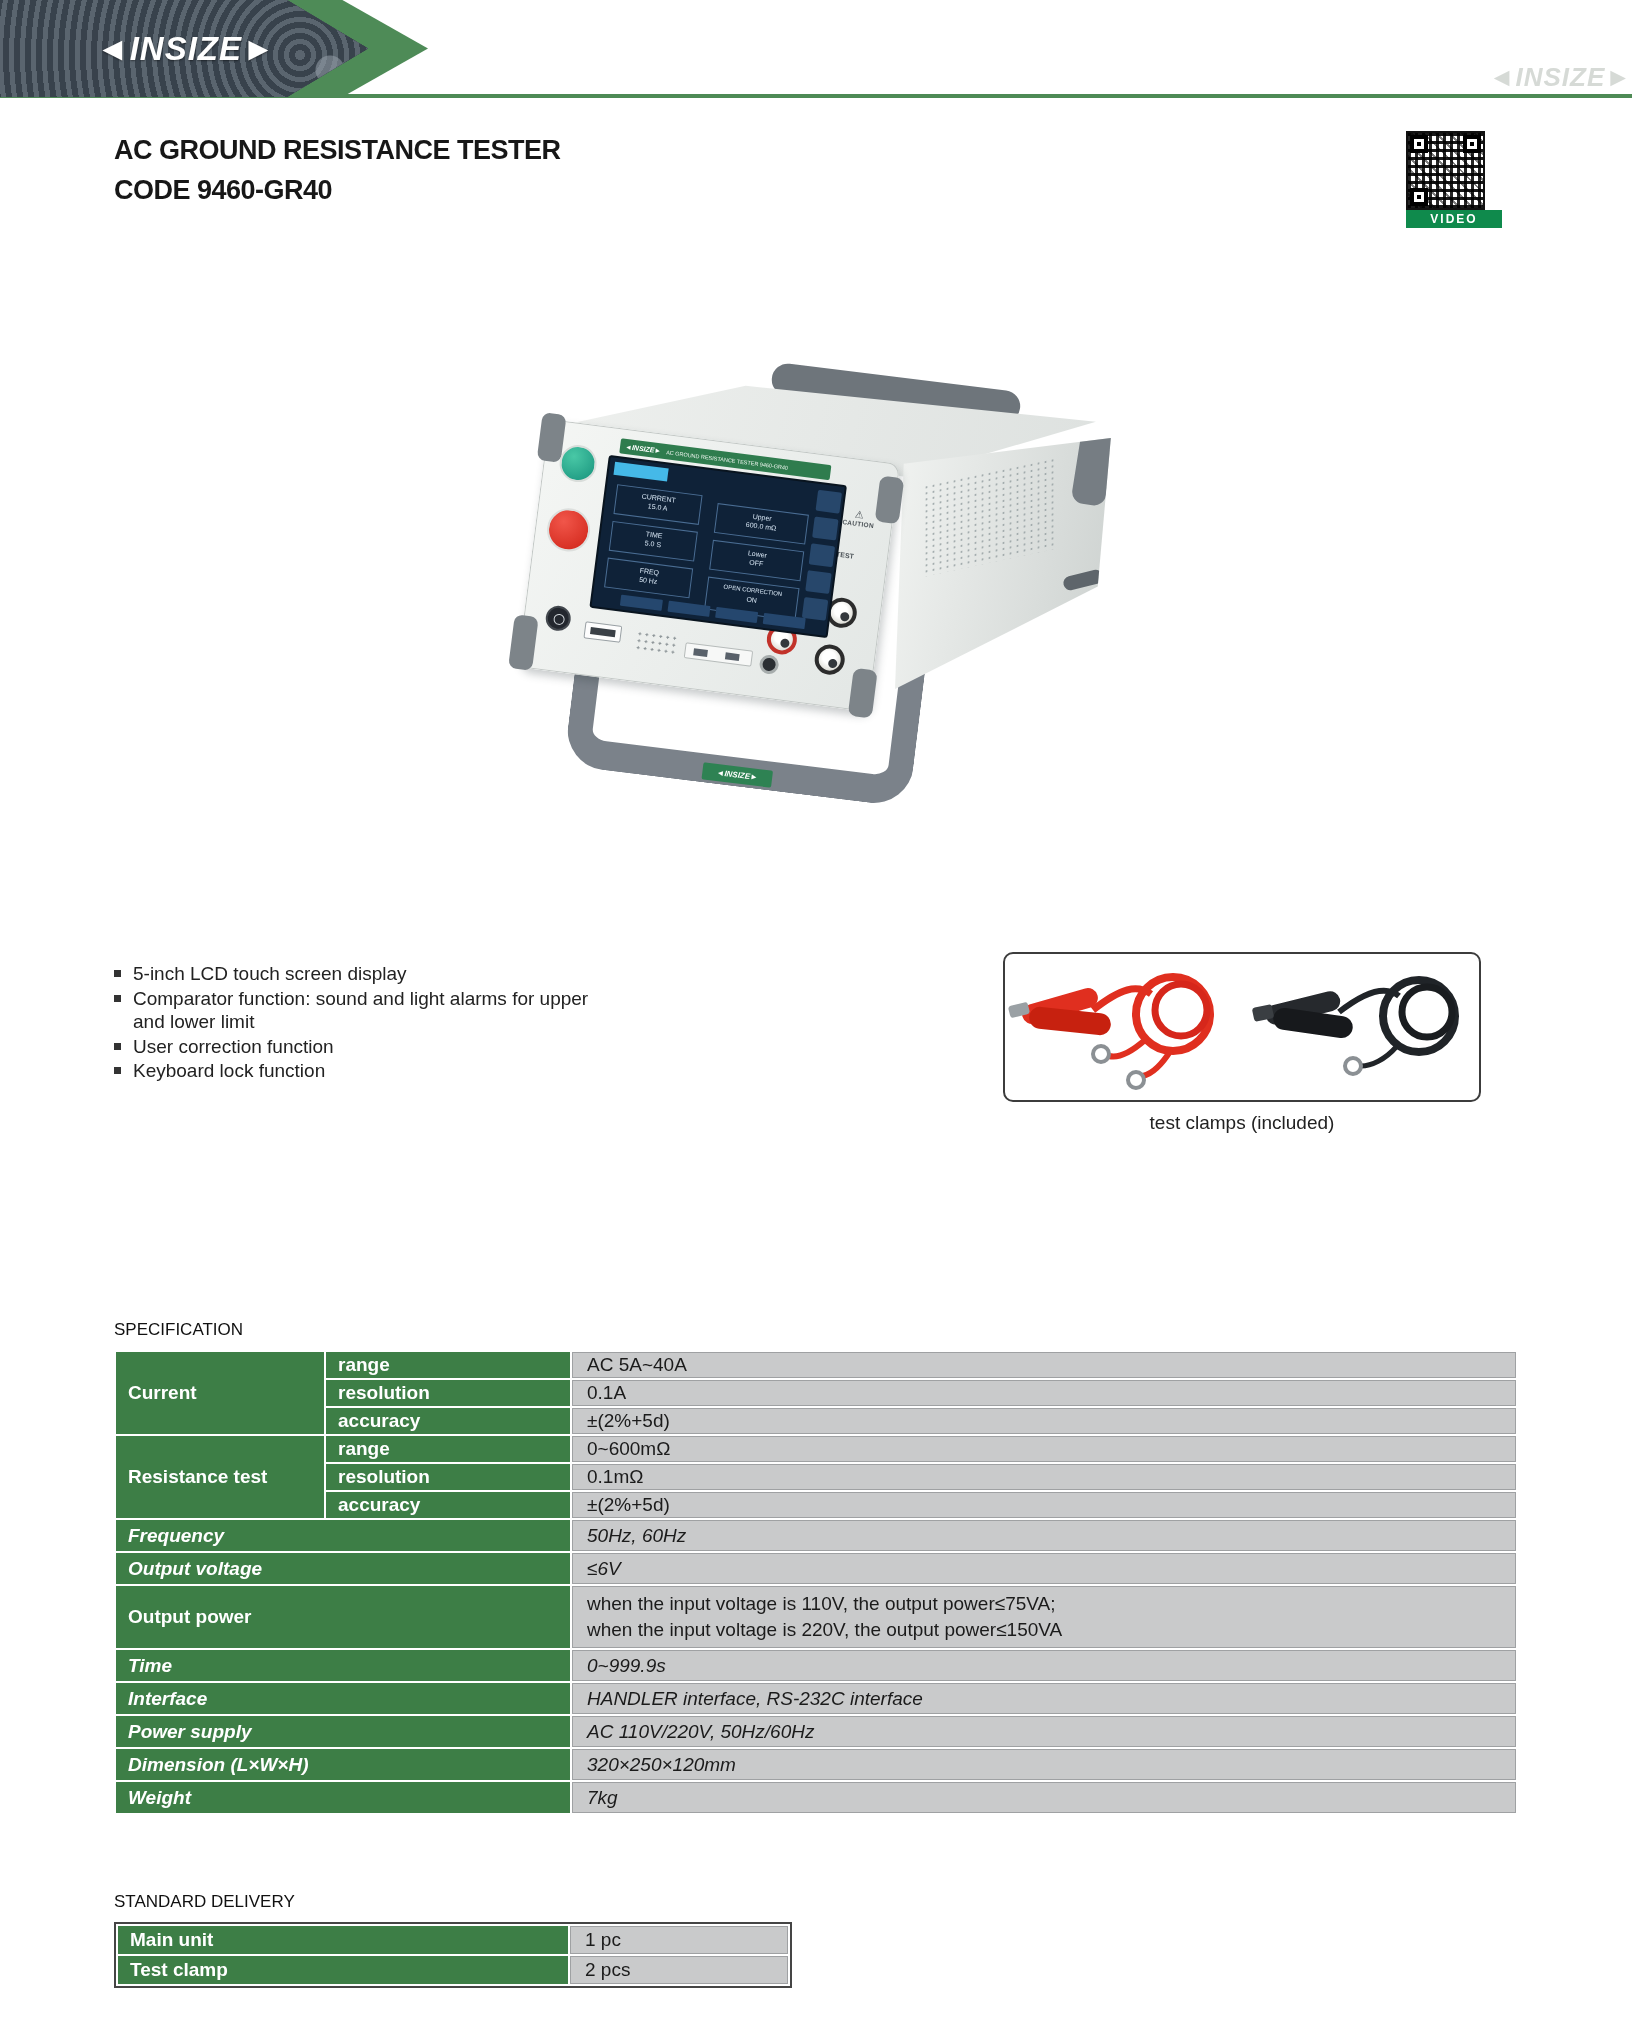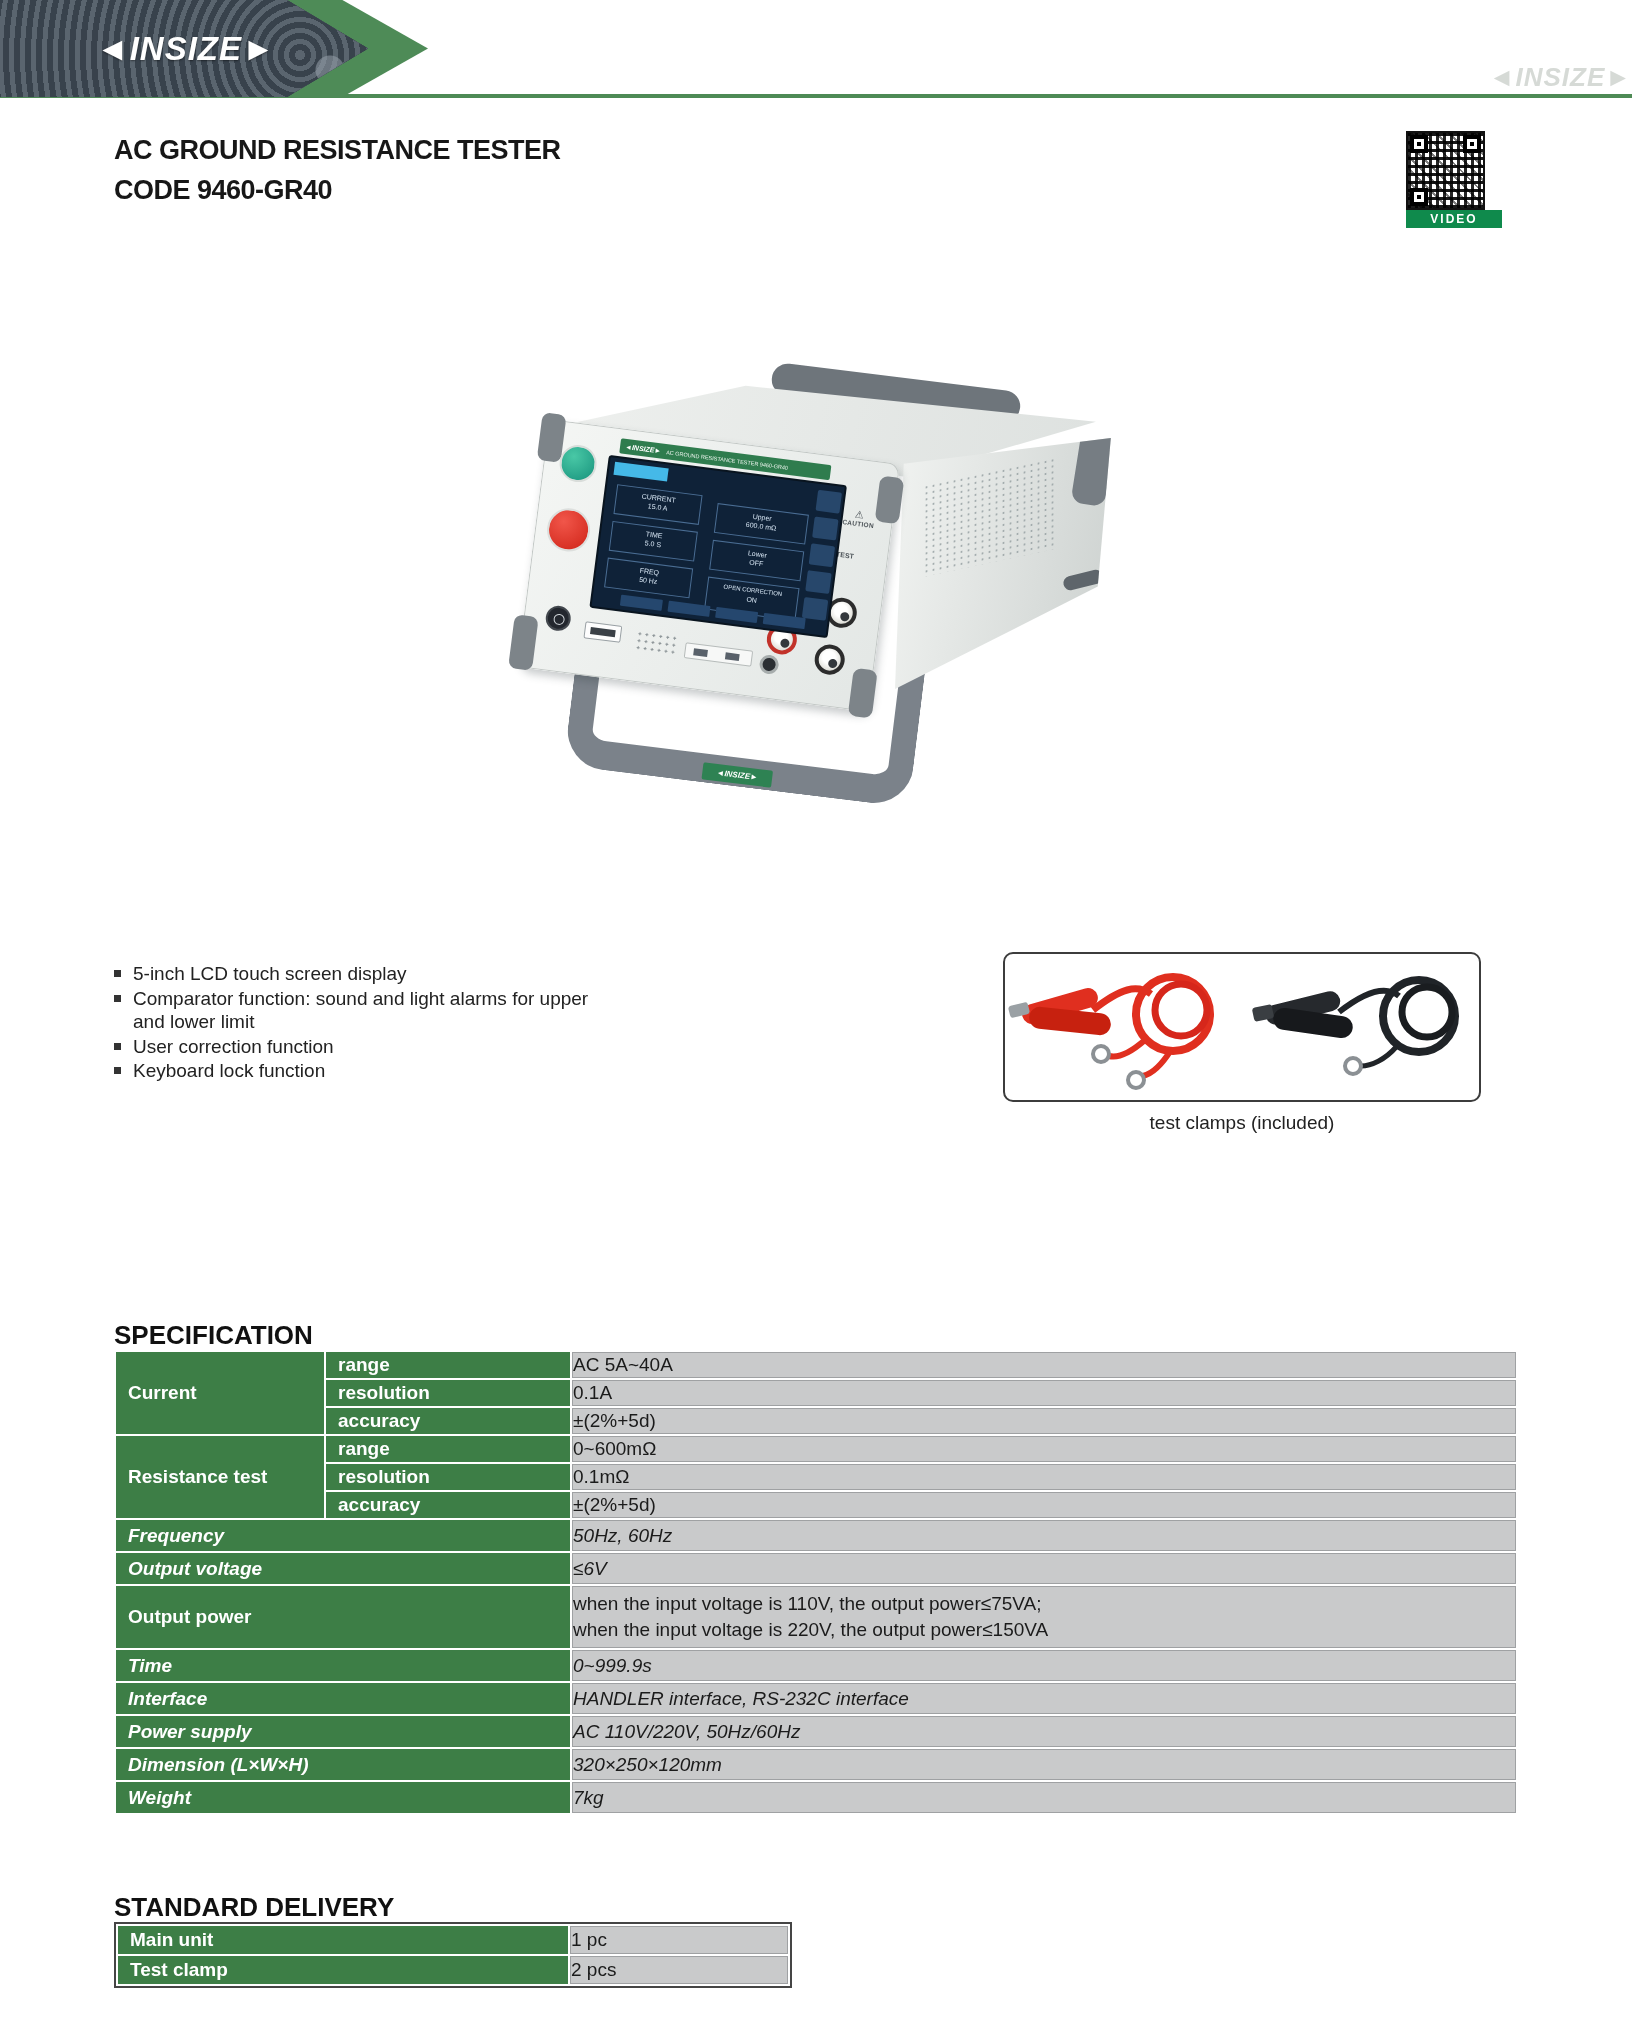--- a/index.html
+++ b/index.html
@@ -134,26 +134,26 @@
     color:#222; margin-bottom:1px; }
   .features li::before { content:""; position:absolute; left:0; top:8px; width:7px; height:7px; background:#333; }
 
   
   .clamps-box { position:absolute; left:1003px; top:952px; width:478px; height:150px;
     border:2px solid #3c3c3c; border-radius:10px; background:#fff; overflow:hidden; }
   .clamps-caption { position:absolute; left:1003px; top:1112px; width:478px; text-align:center;
     font-size:19px; color:#222; }
 
   
-  .sec-h { position:absolute; font-size:26px; font-weight:bold; color:#111; letter-spacing:0; }
+  .sec-h { position:absolute; font-size:17px; font-weight:normal; color:#111; letter-spacing:0; }
   table.spec { position:absolute; left:114px; top:1350px; border-collapse:separate; border-spacing:2px;
     table-layout:fixed; }
   table.spec td { vertical-align:middle; }
   td.g { background:#3d7e46; color:#fff; font-weight:bold; font-size:19px; padding-left:12px; }
-  td.v { background:#c9cacb; color:#1b1b1b; font-size:19px; border:1px solid #9fa1a3; }
+  td.v { background:#c9cacb; color:#1b1b1b; font-size:19px; padding-left:14px; border:1px solid #9fa1a3; }
   tr.h-sub  td { height:26px; }
   tr.h-one  td { height:31px;font-style:italic; }
   tr.h-two  td { height:62px; }
   .v2 div { line-height:26px; }
   table.del { position:absolute; left:114px; top:1922px; border-collapse:separate; border-spacing:2px;
     table-layout:fixed; border:2px solid #454545; }
   table.del td { height:28px; vertical-align:middle; }
 </style>
 </head>
 <body>

